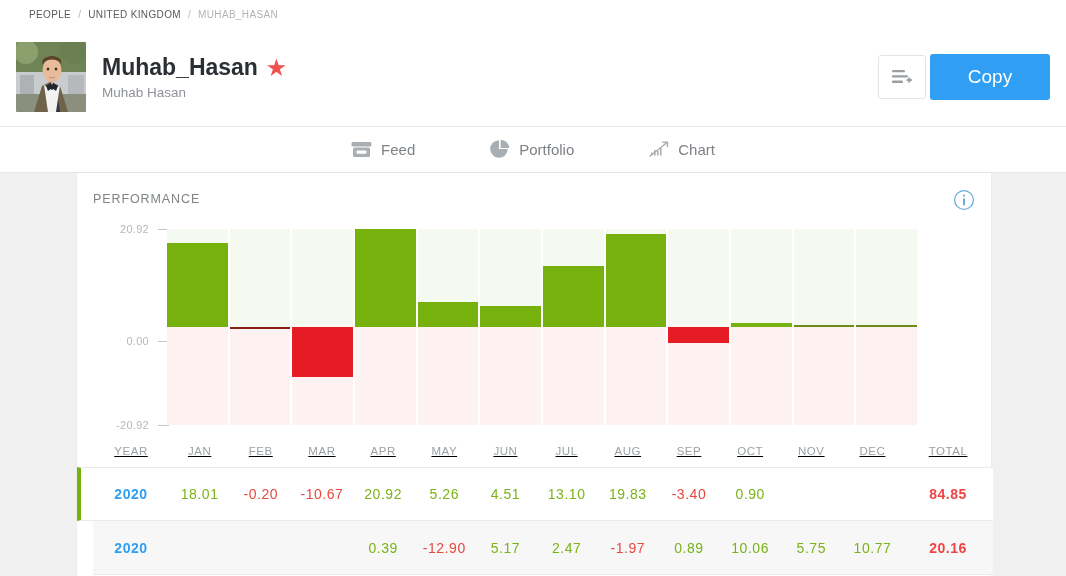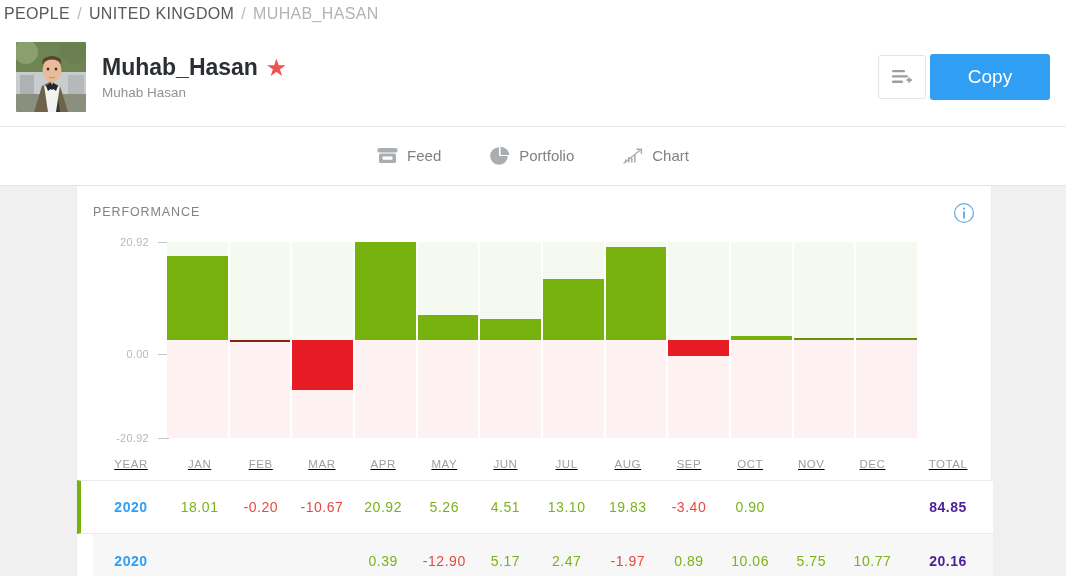--- a/index.html
+++ b/index.html
@@ -8,22 +8,22 @@
     font-family: "Liberation Sans", sans-serif;
     background: #ffffff;
     overflow: hidden;
   }
 
   
   .breadcrumb {
     height: 28px;
     display: flex;
     align-items: center;
-    padding: 0 0 0 4px;
-    font-size: 16px;
+    padding: 0 0 0 29px;
+    font-size: 10px;
     letter-spacing: .35px;
     color: #555a5e;
     background: #fff;
   }
   .crumb-link { color: #555a5e; text-decoration: none; cursor: pointer; }
   .crumb-sep { color: #b6babd; margin: 0 7px; }
   .crumb-current { color: #b0b4b7; }
 
   
   .profile-header {
@@ -82,27 +82,28 @@
     color: #fff;
     border: none; border-radius: 3px;
     font-size: 19px;
     font-family: "Liberation Sans", sans-serif;
     cursor: pointer;
     padding: 0 22px;
   }
 
   
   .tabbar {
-    height: 60px;
+    height: 47px;
     border-top: 1px solid #e8eaec;
     border-bottom: 1px solid #e3e6e8;
     display: flex;
     justify-content: center;
     align-items: stretch;
     background: #fff;
+    gap: 26px;
   }
   .tab {
     display: flex; align-items: center;
     gap: 9px;
     padding: 0 24px;
     color: #7d8287;
     font-size: 15px;
     cursor: pointer;
     border-bottom: 3px solid transparent;
     position: relative;
@@ -215,21 +216,21 @@
     background: #fff;
     margin-left: -16px;
     padding-left: 12px;
   }
   .trow.alt {
     background: #f7f7f7;
     border-top: none;
   }
   .trow .td { font-size: 14px; }
   .td.year-col { color: #2f9ef3; font-weight: bold; font-size: 14px; }
-  .td.total { color: #4c1d95; font-weight: bold; }
+  .td.total { color: #ef4444; font-weight: bold; }
   .val-pos { color: #7ab317; }
   .val-neg { color: #e8483f; }
   .val-dim { color: #aeb2b5; }
 </style>
 </head>
 <body>
 
 <div class="breadcrumb">
   <a class="crumb-link">PEOPLE</a>
   <span class="crumb-sep">/</span>

